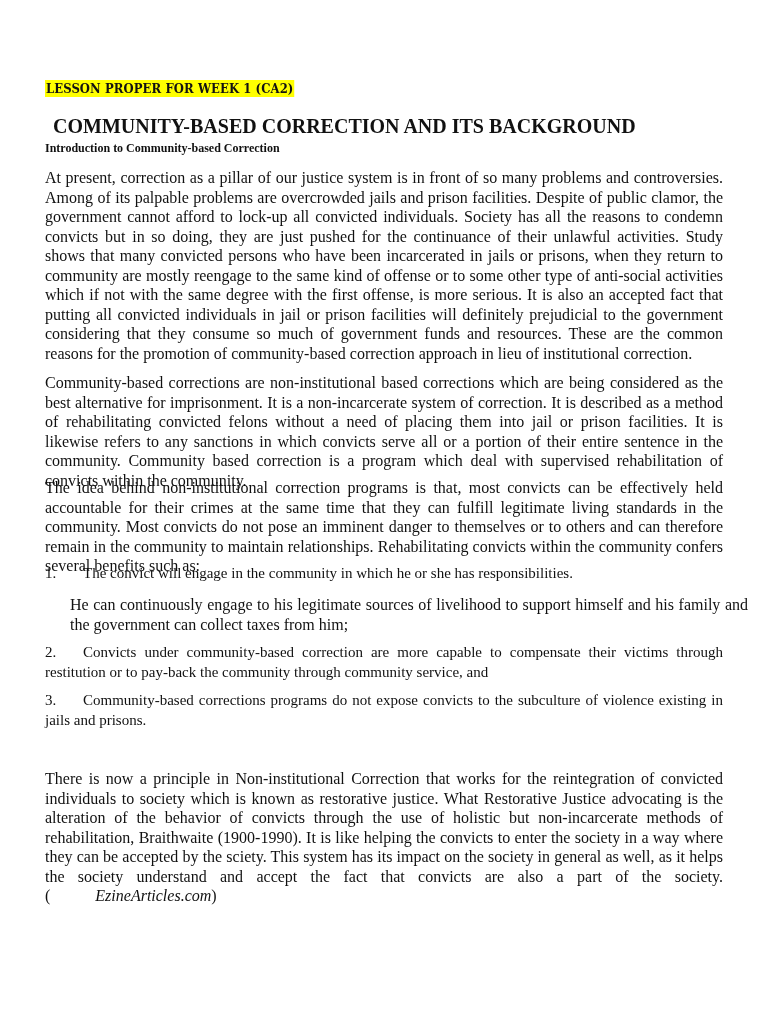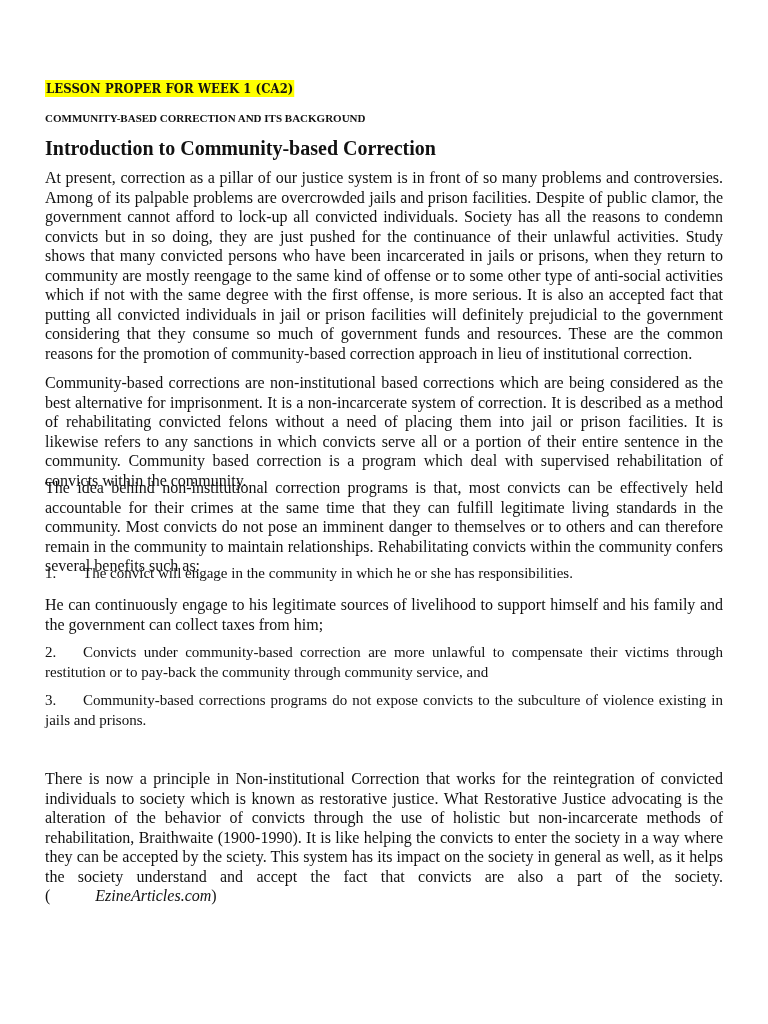--- a/index.html
+++ b/index.html
@@ -35,31 +35,31 @@
       font-variant: small-caps;
       text-transform: uppercase;
       transform: scaleX(0.93);
       transform-origin: left center;
     }
     .doc-title {
       position: absolute;
       top: 109px;
       left: 0;
       font-weight: bold;
-      font-size: 11px;
+      font-size: 20px;
       line-height: 18px;
-      margin: 0;
+      margin: 8px;
       white-space: nowrap;
     }
     .section-heading {
       position: absolute;
       top: 139px;
       left: 0;
       font-weight: bold;
-      font-size: 20px;
+      font-size: 12px;
       line-height: 18px;
       margin: 0;
       white-space: nowrap;
     }
     .para {
       position: absolute;
       left: 0;
       width: 678px;
       margin: 0;
       font-size: 16px;
@@ -98,24 +98,24 @@
   <p class="para" style="top:168px;">At present, correction as a pillar of our justice system is in front of so many problems and controversies. Among of its palpable problems are overcrowded jails and prison facilities. Despite of public clamor, the government cannot afford to lock-up all convicted individuals. Society has all the reasons to condemn convicts but in so doing, they are just pushed for the continuance of their unlawful activities. Study shows that many convicted persons who have been incarcerated in jails or prisons, when they return to community are mostly reengage to the same kind of offense or to some other type of anti-social activities which if not with the same degree with the first offense, is more serious. It is also an accepted fact that putting all convicted individuals in jail or prison facilities will definitely prejudicial to the government considering that they consume so much of government funds and resources. These are the common reasons for the promotion of community-based correction approach in lieu of institutional correction.</p>
 
   <p class="para" style="top:373px;">Community-based corrections are non-institutional based corrections which are being considered as the best alternative for imprisonment. It is a non-incarcerate system of correction. It is described as a method of rehabilitating convicted felons without a need of placing them into jail or prison facilities. It is likewise refers to any sanctions in which convicts serve all or a portion of their entire sentence in the community. Community based correction is a program which deal with supervised rehabilitation of convicts within the community.</p>
 
   <p class="para" style="top:478px;">The idea behind non-institutional correction programs is that, most convicts can be effectively held accountable for their crimes at the same time that they can fulfill legitimate living standards in the community. Most convicts do not pose an imminent danger to themselves or to others and can therefore remain in the community to maintain relationships. Rehabilitating convicts within the community confers several benefits such as:</p>
 
   <p class="list-item" style="top:564px;">
     <span class="list-num">1.</span><span>The convict will engage in the community in which he or she has responsibilities.</span>
   </p>
 
-  <p class="para" style="top:595px;">He can continuously engage to his legitimate sources of livelihood to support himself and his family and the government can collect taxes from him;</p>
+  <p class="para" style="top:595px;margin-left:25px;">He can continuously engage to his legitimate sources of livelihood to support himself and his family and the government can collect taxes from him;</p>
 
   <p class="list-item" style="top:643px;">
-    <span class="list-num">2.</span><span>Convicts under community-based correction are more unlawful to compensate their victims through restitution or to pay-back the community through community service, and</span>
+    <span class="list-num">2.</span><span>Convicts under community-based correction are more capable to compensate their victims through restitution or to pay-back the community through community service, and</span>
   </p>
 
   <p class="list-item" style="top:691px;">
     <span class="list-num">3.</span><span>Community-based corrections programs do not expose convicts to the subculture of violence existing in jails and prisons.</span>
   </p>
 
   <p class="para" style="top:769px;"><span>There is now a principle in Non-institutional Correction that works for the reintegration of convicted individuals to society which is known as restorative justice.  What Restorative Justice advocating is the alteration of the behavior of convicts through the use of holistic but non-incarcerate methods of rehabilitation, Braithwaite (1900-1990). It is like helping the convicts to enter the society in a way where they can be accepted by the sciety. This system has its impact on the society in general as well, as it helps the society understand and accept the fact that convicts are also a part of the society. (</span><span class="cite">EzineArticles.com</span><span>)</span></p>
 
 </div>
 

